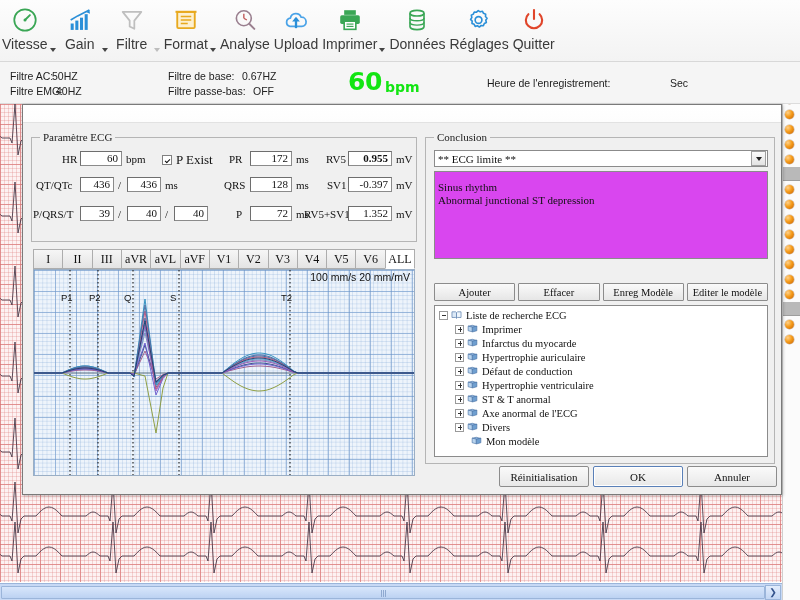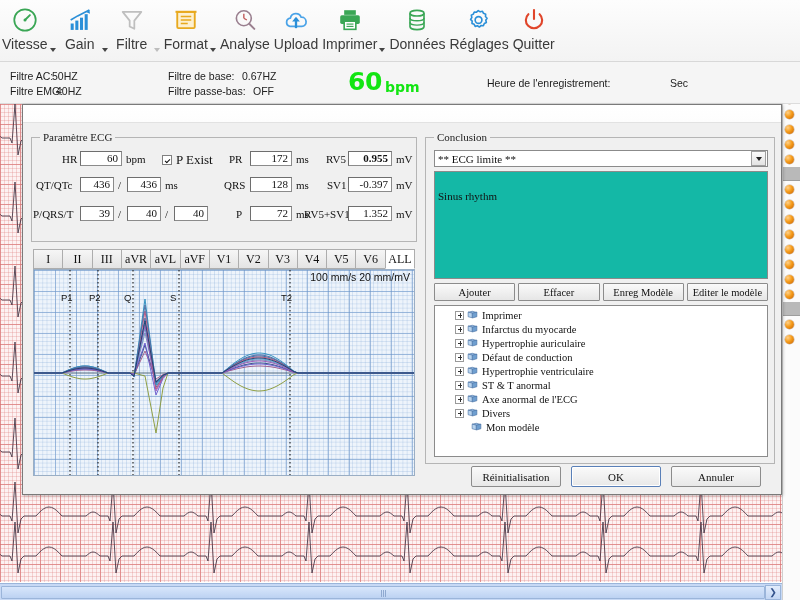--- a/index.html
+++ b/index.html
@@ -207,22 +207,22 @@
   #ccombo .btn {
     width: 15px; height: 15px; margin-right:1px;
     background: linear-gradient(#fbfbfb,#e3e3e3); border:1px solid #a0a0a0;
     display:flex; align-items:center; justify-content:center;
   }
   #ccombo .btn i {
     width:0;height:0;border-left:3px solid transparent;border-right:3px solid transparent;
     border-top:4px solid #222; display:block;
   }
   #cnotes {
-    position:absolute; left: 8px; top: 33px; width: 334px; height: 108px;
-    background:#14b8a6; border:1px solid #8b8b8b; padding: 18px 3px;
+    position:absolute; left: 8px; top: 33px; width: 334px; height: 88px;
+    background:#d946ef; border:1px solid #8b8b8b; padding: 9px 3px;
     font-size: 11px; color:#111; line-height: 13px;
     font-family:"Liberation Serif", serif; overflow:hidden;
   }
   #cbtns { position:absolute; left: 8px; top: 145px; width: 334px; display:flex; gap: 3px; }
   .cbtn {
     flex:1; height: 18px; font-size: 10.5px; color:#111;
     font-family:"Liberation Serif", serif;
     background: linear-gradient(#fafafa,#e6e6e6);
     border:1px solid #8c8c8c; border-radius:1px;
     display:flex; align-items:center; justify-content:center;
@@ -246,21 +246,21 @@
   }
   .expander.plus:after {
     content:""; position:absolute; left:3.5px; top:1.5px; width:1px; height:5px; background:#333;
   }
   .bookico {
     width: 11px; height: 10px; margin-right: 4px; flex: none; display:block;
   }
   .spacer9 { width: 12px; flex:none; }
 
   
-  #dlgbtns { position:absolute; right: 20px; bottom: 8px; display:flex; gap: 10px; }
+  #dlgbtns { position:absolute; right: 4px; bottom: 8px; display:flex; gap: 4px; }
   .dbtn {
     width: 90px; height: 21px; font-size: 11px; color:#111;
     font-family:"Liberation Serif", serif;
     background: linear-gradient(#fafafa,#e8e8e8);
     border:1px solid #8c8c8c; border-radius:2px;
     display:flex; align-items:center; justify-content:center;
   }
   .dbtn.def { border-color:#5a80b8; box-shadow: inset 0 0 0 1px #fff; }
 </style>
 </head>
@@ -589,30 +589,39 @@
 
       <div id="ccombo">
         <span class="val">** ECG limite **</span>
         <span class="btn">
             <i></i>
           </span>
       </div>
 
       <div id="cnotes">
         <div>Sinus rhythm</div>
+        <div>Abnormal junctional ST depression</div>
       </div>
 
       <div id="cbtns">
         <div class="cbtn">Ajouter</div>
         <div class="cbtn">Effacer</div>
         <div class="cbtn">Enreg Modèle</div>
         <div class="cbtn">Editer le modèle</div>
       </div>
 
       <div id="ctree">
+          <div class="tnode lvl0">
+            <span class="expander"></span>
+            <svg viewBox="0 0 12 11" class="bookico">
+              <path d="M1 2 h4 l1 1 v6 l-1 -0.8 h-4 z" fill="#dce9f7" stroke="#5b7fae" stroke-width="0.8"></path>
+              <path d="M11 2 h-4 l-1 1 v6 l1 -0.8 h4 z" fill="#eef5fc" stroke="#5b7fae" stroke-width="0.8"></path>
+            </svg>
+            <span>Liste de recherche ECG</span>
+          </div>
           <div class="tnode lvl1">
             <span class="expander plus"></span>
             <svg viewBox="0 0 12 11" class="bookico">
               <path d="M1.2 2.4 l4.6 -1 l5 1.4 l-4.6 1 z" fill="#8fb8e0" stroke="#4a72a4" stroke-width="0.7"></path>
               <path d="M1.2 2.4 v5 l4.6 1.2 v-5.2 z" fill="#b9d4ee" stroke="#4a72a4" stroke-width="0.7"></path>
               <path d="M5.8 3.6 v5.2 l5 -1.4 v-5.2 z" fill="#6f9fd0" stroke="#4a72a4" stroke-width="0.7"></path>
             </svg>
             <span>Imprimer</span>
           </div>
           <div class="tnode lvl1">

